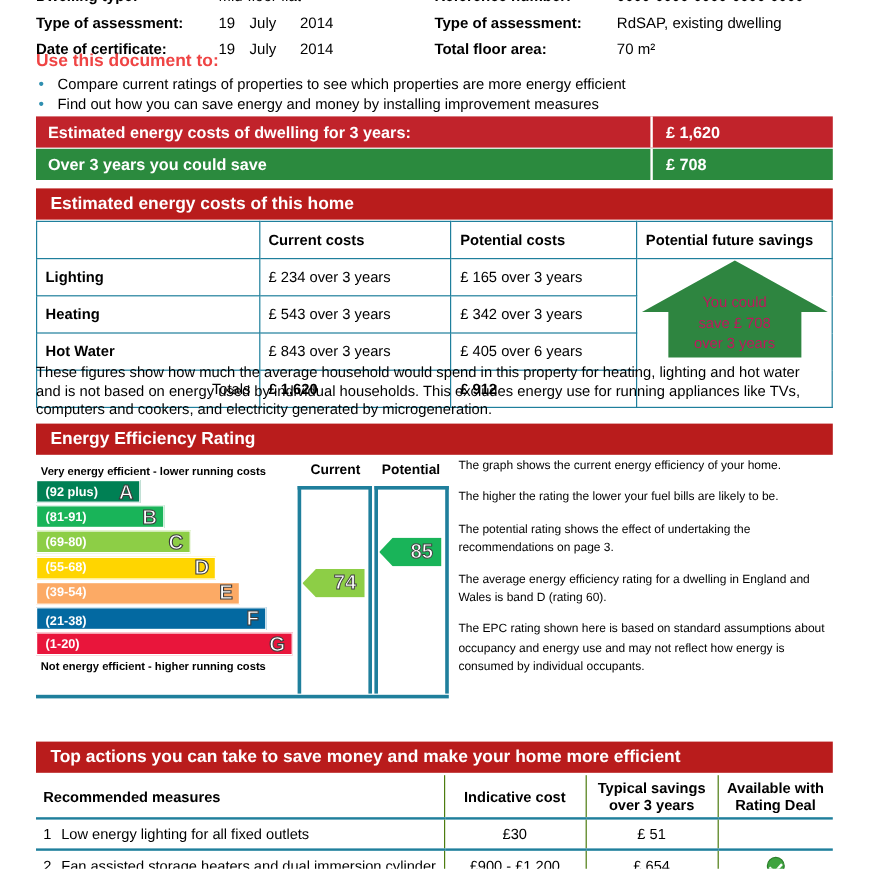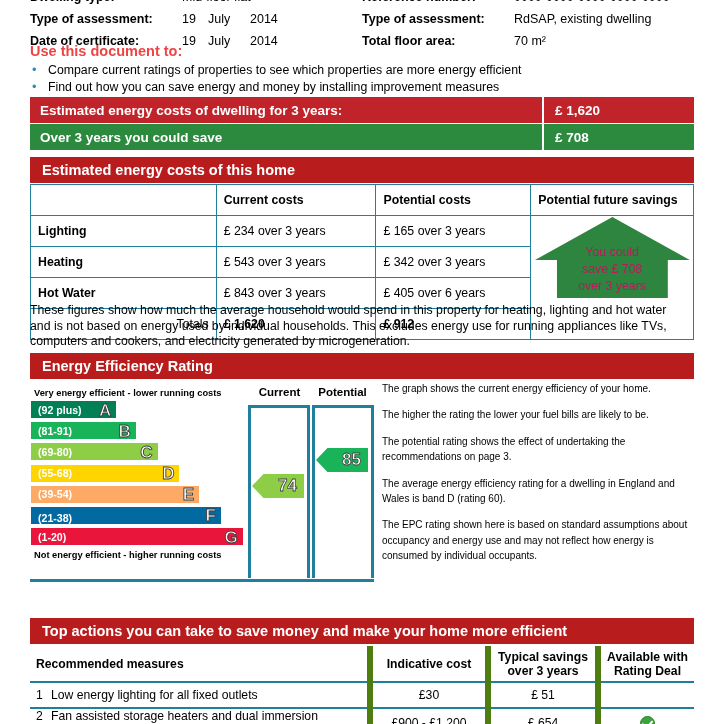--- a/index.html
+++ b/index.html
@@ -180,21 +180,21 @@
   }
   .eer-text p { margin: 0 0 11px 0; }
 
   
   .top-table {
     position: absolute; left: 30px; top: 646px;
     width: 664px; border-collapse: collapse; font-size: 12.2px;
   }
   .top-table th, .top-table td {
     border-left: 1px solid #1f7f9c;
-    border-right: 6px solid #4d7c0f;
+    border-right: 1px solid #4d7c0f;
     border-top: 2px solid #1f7f9c;
     padding: 0 6px;
     vertical-align: middle;
   }
   .top-table th:first-child, .top-table td:first-child { border-left: none; }
   .top-table th:last-child,  .top-table td:last-child  { border-right: none; }
   .top-table thead th {
     border-top: none; height: 36px;
     font-weight: bold; text-align: center; line-height: 14px;
   }

